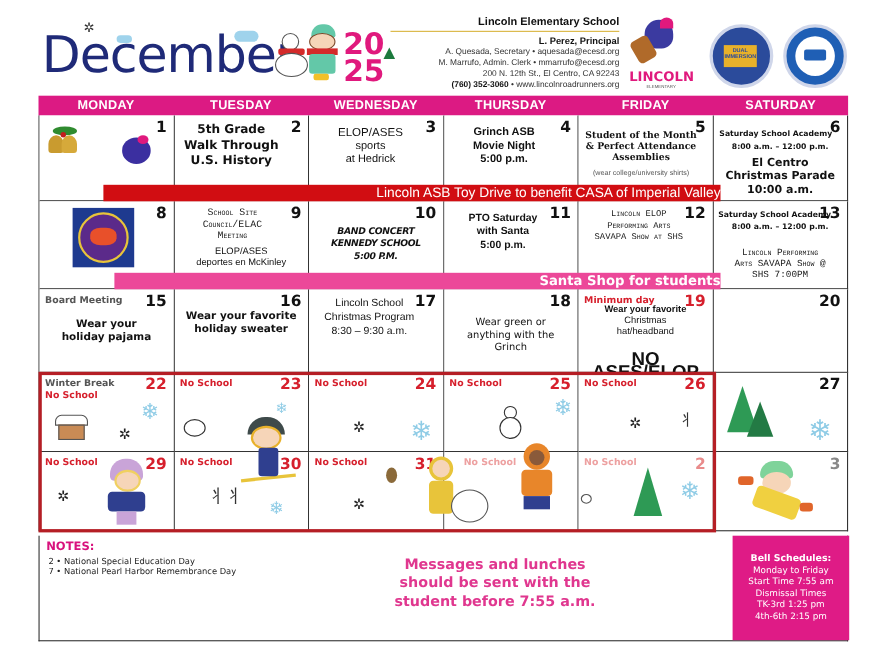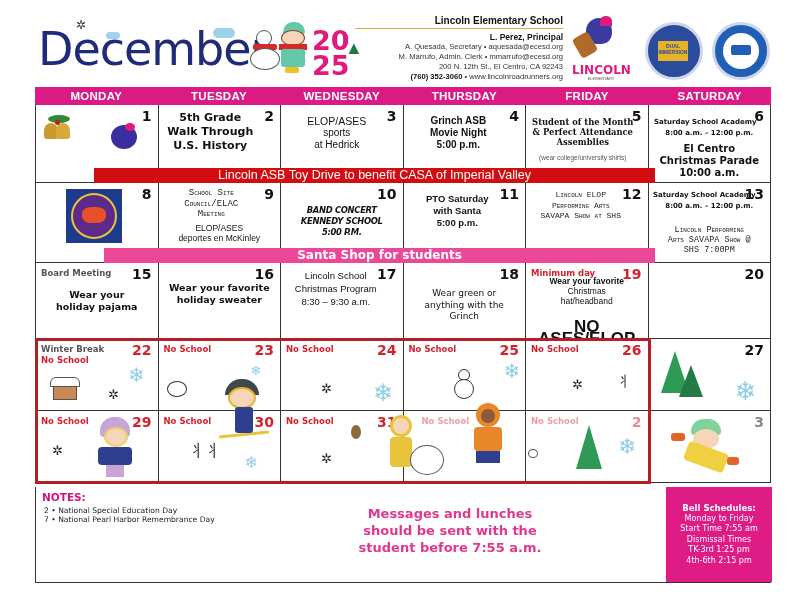--- a/index.html
+++ b/index.html
@@ -34,21 +34,21 @@
   .ev-arial { font-family: "Liberation Sans", sans-serif; font-size: 10px; line-height: 12px; }
   .ev-serif { font-family: "DejaVu Serif", serif; font-weight: bold; font-size: 8.4px; line-height: 10px; }
   .ev-caps { font-family: Liberation Mono, monospace; font-variant: small-caps; font-size: 9px; line-height: 10.5px; color: #222; }
   .ev-small { font-size: 6.5px; color: #555; }
   .ev-italic { font-family: "DejaVu Sans", sans-serif; font-style: italic; font-weight: bold; font-size: 8.4px; line-height: 11px; letter-spacing: -0.3px; }
   .ev-bold { font-family: "DejaVu Sans", sans-serif; font-weight: bold; font-size: 9.5px; line-height: 12px; }
   .tag { position: absolute; left: 5px; top: 5px; font-weight: bold; font-size: 8.5px; font-family: "DejaVu Sans", sans-serif; }
   .tag.red { color: #d61f2c; }
   .tag.gray { color: #555; }
   .tag.faded { color: #eda0a0; }
-  .banner { position: absolute; height: 15px; color: #fff; text-align: center; font-size: 12.5px; line-height: 15px; z-index: 2; }
+  .banner { position: absolute; height: 15px; color: #fff; text-align: right; font-size: 12.5px; line-height: 15px; z-index: 2; }
   .banner-red { background: #d10d12; left: 58px; width: 561px; top: 63px; font-family: "Liberation Sans", sans-serif; }
   .banner-green { background: #ec4899; left: 68px; width: 551px; top: 143px; font-family: "DejaVu Sans", sans-serif; font-weight: bold; font-size: 12px; }
   .break-box { position: absolute; left: -1px; top: 233px; width: 616px; height: 146px; border: 3px solid #b51e25; border-top-width: 3px; pointer-events: none; z-index: 3; }
   .snow { position: absolute; color: #8fcce6; font-size: 20px; line-height: 20px; }
   .snow.dark { color: #222; font-size: 13px; }
   
   .footer { left: 35px; top: 487px; width: 736px; height: 96px; border: 1px solid #333; border-top: none; }
   .notes-title { left: 42px; top: 491px; color: #d8127d; font-weight: bold; font-size: 10.5px; font-family: "DejaVu Sans", sans-serif; }
   .notes-list { left: 44px; top: 507px; font-size: 7.6px; line-height: 8.6px; color: #222; font-family: "DejaVu Sans", sans-serif; }
   .message { left: 345px; top: 505px; width: 210px; text-align: center; color: #e0378f; font-weight: bold; font-size: 13px; line-height: 17px; font-family: "DejaVu Sans", sans-serif; }

